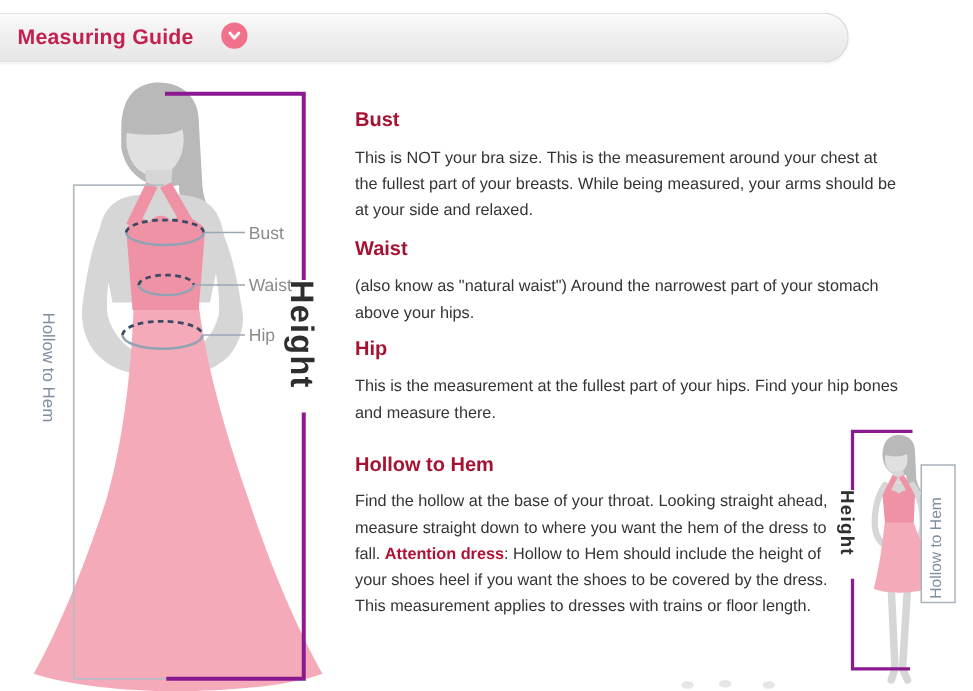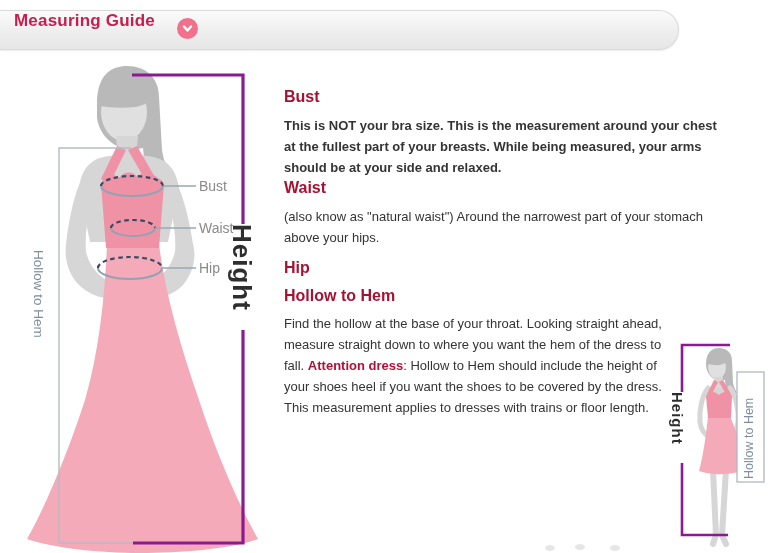--- a/index.html
+++ b/index.html
@@ -6,35 +6,35 @@
   body{font-family:"Liberation Sans", sans-serif;}
   #page{position:relative;width:778px;height:553px;background:#fff;overflow:hidden;}
 
   
   .header-bar{
     position:absolute;left:0;top:10px;width:678px;height:38px;
     background:linear-gradient(#fbfbfb,#eeeeee 55%,#e6e6e6);
     border:1px solid #dadada;border-left:none;
     border-radius:0 20px 20px 0;
     box-shadow:0 1px 2px rgba(0,0,0,0.08);
-    display:flex;
+    display:flex;align-items:center;
   }
   .header-title{color:#c32050;font-size:17px;font-weight:bold;margin-left:14px;letter-spacing:.2px;}
   .chevron-badge{
     position:absolute;left:177px;top:7px;width:21px;height:21px;border-radius:50%;
     background:#f1718c;display:flex;align-items:center;justify-content:center;cursor:pointer;
   }
   .chevron-badge svg{display:block;}
 
   
   .guide-text{position:absolute;left:284px;top:87px;width:436px;color:#333;}
   .guide-text h3{margin:0;font-size:16px;font-weight:bold;color:#a51232;line-height:20px;}
   .guide-text p{margin:0;font-size:13px;line-height:21px;color:#343434;}
   .sec-bust h3{margin-bottom:8px;}
-  .sec-bust p{font-weight:bold;}
+  .sec-bust p{margin-bottom:12px;}
   .sec-waist h3{margin-bottom:8px;}
   .sec-waist p{margin-bottom:10px;}
   .sec-hip h3{margin-bottom:8px;}
   .sec-hip p{margin-bottom:23px;}
   .sec-hth h3{margin-bottom:7px;}
   .sec-hth p{width:384px;}
   .attention{font-weight:bold;color:#b01236;}
 
   
   .main-figure{position:absolute;left:20px;top:55px;width:250px;height:498px;}
@@ -131,20 +131,21 @@
     <div class="sec-bust">
       <h3>Bust</h3>
       <p>This is NOT your bra size. This is the measurement around your chest at the fullest part of your breasts. While being measured, your arms should be at your side and relaxed.</p>
     </div>
     <div class="sec-waist">
       <h3>Waist</h3>
       <p>(also know as "natural waist") Around the narrowest part of your stomach above your hips.</p>
     </div>
     <div class="sec-hip">
       <h3>Hip</h3>
+      <p>This is the measurement at the fullest part of your hips. Find your hip bones and measure there.</p>
     </div>
     <div class="sec-hth">
       <h3>Hollow to Hem</h3>
       <p><span>Find the hollow at the base of your throat. Looking straight ahead, measure straight down to where you want the hem of the dress to fall.</span>
         <span class="attention">Attention dress</span><span>: Hollow to Hem should include the height of your shoes heel if you want the shoes to be covered by the dress. This measurement applies to dresses with trains or floor length.</span></p>
     </div>
   </div>
 
   <svg class="small-figure" viewBox="655 330 123 223">
 

